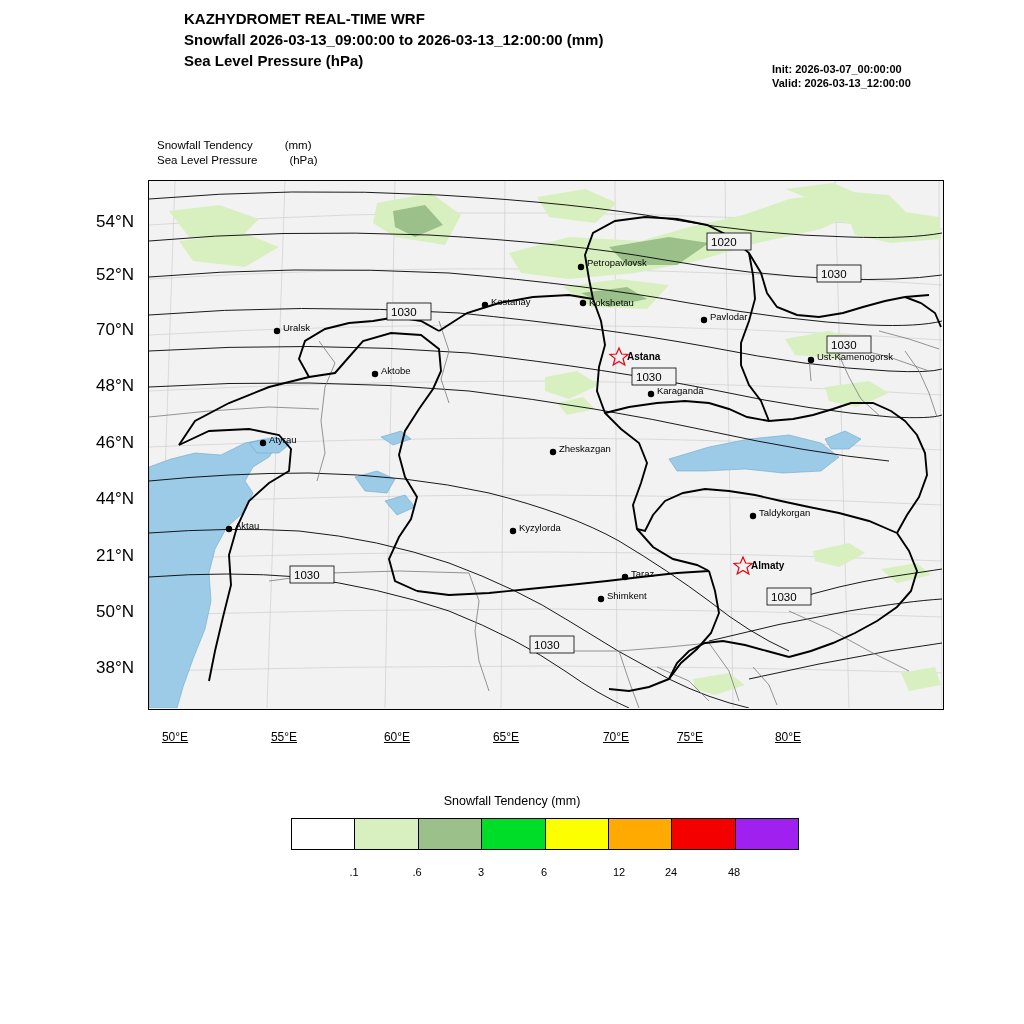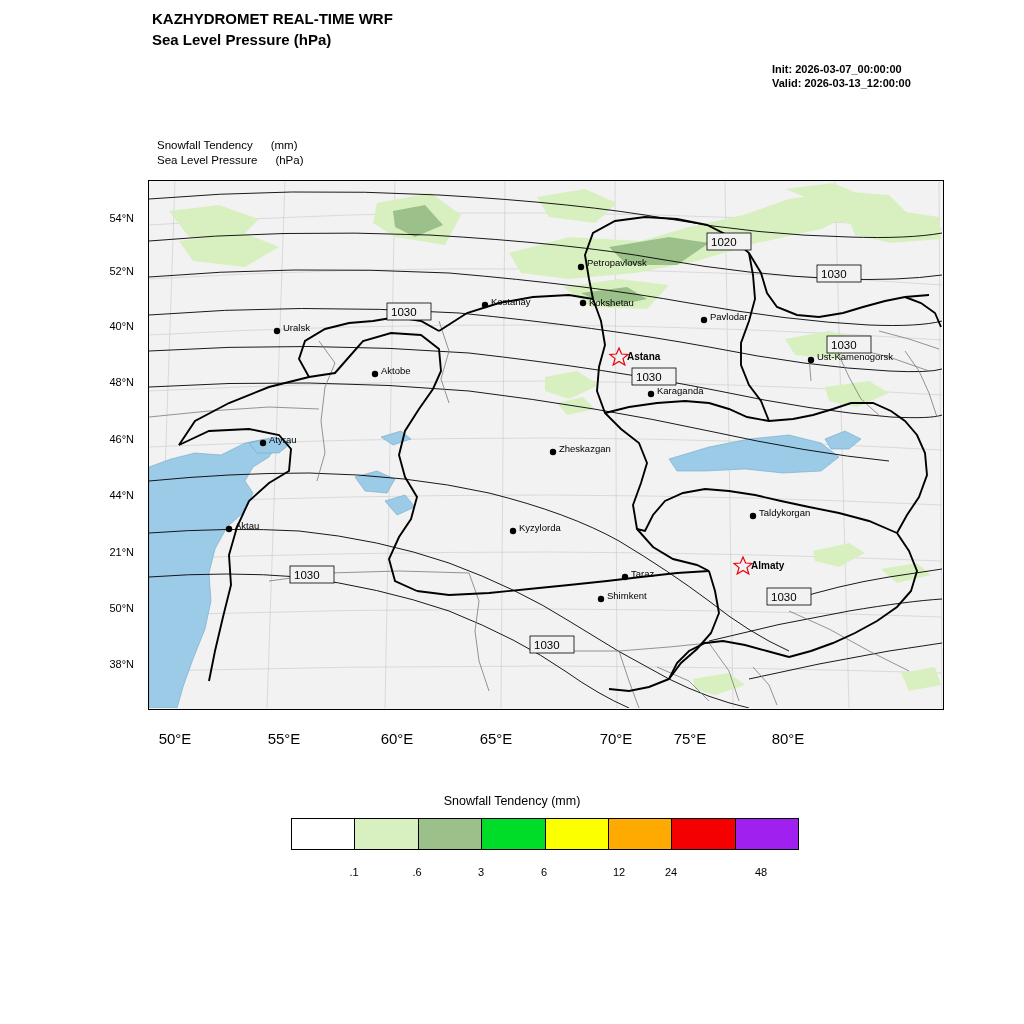--- a/index.html
+++ b/index.html
@@ -18,68 +18,70 @@
   .title-block {
     position: absolute;
     left: 152px;
     top: 8px;
     line-height: 21px;
   }
   .title-line {
     font-size: 15px;
     font-weight: bold;
     white-space: nowrap;
+    margin-left: 32px;
   }
   .init-block {
     position: absolute;
     left: 772px;
     top: 62px;
     font-size: 11px;
     line-height: 14px;
     font-weight: bold;
   }
   .varlabels {
     position: absolute;
     left: 157px;
     top: 138px;
     font-size: 11.5px;
     line-height: 15px;
   }
   .varlabels div span.unit {
-    margin-left: 18px;
+    margin-left: 32px;
   }
 
   
   #map-frame {
     position: absolute;
     left: 148px;
     top: 180px;
     width: 796px;
     height: 530px;
     border: 1.5px solid #000;
     box-sizing: border-box;
     background: #f2f2f2;
     overflow: hidden;
   }
   #map-svg { display: block; }
 
   
   .lat-label {
     position: absolute;
-    font-size: 11px;
+    font-size: 17px;
     text-align: right;
     width: 72px;
     left: 62px;
   }
   .lon-label {
     position: absolute;
-    font-size: 15px;
+    font-size: 12px;
     top: 730px;
     text-align: center;
     width: 80px;
+    text-decoration: underline;
   }
 
   
   #colorbar-title {
     position: absolute;
     left: 0;
     top: 794px;
     width: 1024px;
     text-align: center;
     font-size: 12.5px;
@@ -129,51 +131,52 @@
     font-family: "Liberation Sans", sans-serif;
     font-size: 11.5px;
     fill: #000;
   }
 </style>
 </head>
 <body>
 
 <div class="title-block">
   <div class="title-line">KAZHYDROMET REAL-TIME WRF</div>
+  <div class="title-line">Snowfall 2026-03-13_09:00:00 to 2026-03-13_12:00:00 (mm)</div>
   <div class="title-line">Sea Level Pressure  (hPa)</div>
 </div>
 
 <div class="init-block">
   <div>Init: 2026-03-07_00:00:00</div>
   <div>Valid: 2026-03-13_12:00:00</div>
 </div>
 
 <div class="varlabels">
   <div>
     <span>Snowfall Tendency</span><span class="unit">(mm)</span>
   </div>
   <div>
     <span>Sea Level Pressure</span><span class="unit">(hPa)</span>
   </div>
 </div>
 
 <div class="lat-label" style="top:212px">54°N</div>
 <div class="lat-label" style="top:265px">52°N</div>
-<div class="lat-label" style="top:320px">40°N</div>
+<div class="lat-label" style="top:320px">70°N</div>
 <div class="lat-label" style="top:376px">48°N</div>
 <div class="lat-label" style="top:433px">46°N</div>
 <div class="lat-label" style="top:489px">44°N</div>
 <div class="lat-label" style="top:546px">21°N</div>
 <div class="lat-label" style="top:602px">50°N</div>
 <div class="lat-label" style="top:658px">38°N</div>
 
 <div class="lon-label" style="left:135px">50°E</div>
 <div class="lon-label" style="left:244px">55°E</div>
 <div class="lon-label" style="left:357px">60°E</div>
-<div class="lon-label" style="left:456px">65°E</div>
+<div class="lon-label" style="left:466px">65°E</div>
 <div class="lon-label" style="left:576px">70°E</div>
 <div class="lon-label" style="left:650px">75°E</div>
 <div class="lon-label" style="left:748px">80°E</div>
 
 <div id="map-frame">
   <svg id="map-svg" width="793" height="527" viewBox="0 0 793 527" xmlns="http://www.w3.org/2000/svg">
 
     <rect x="0" y="0" width="793" height="527" fill="#f2f2f2"></rect>
 
     <g>
@@ -384,14 +387,14 @@
   <div class="sw" style="background:#f50000"></div>
   <div class="sw" style="background:#a020f0"></div>
 </div>
 <div id="cb-ticks">
   <span style="left:63px">.1</span>
   <span style="left:126px">.6</span>
   <span style="left:190px">3</span>
   <span style="left:253px">6</span>
   <span style="left:328px">12</span>
   <span style="left:380px">24</span>
-  <span style="left:470px">48</span>
+  <span style="left:443px">48</span>
 </div>
 
 </body></html>

